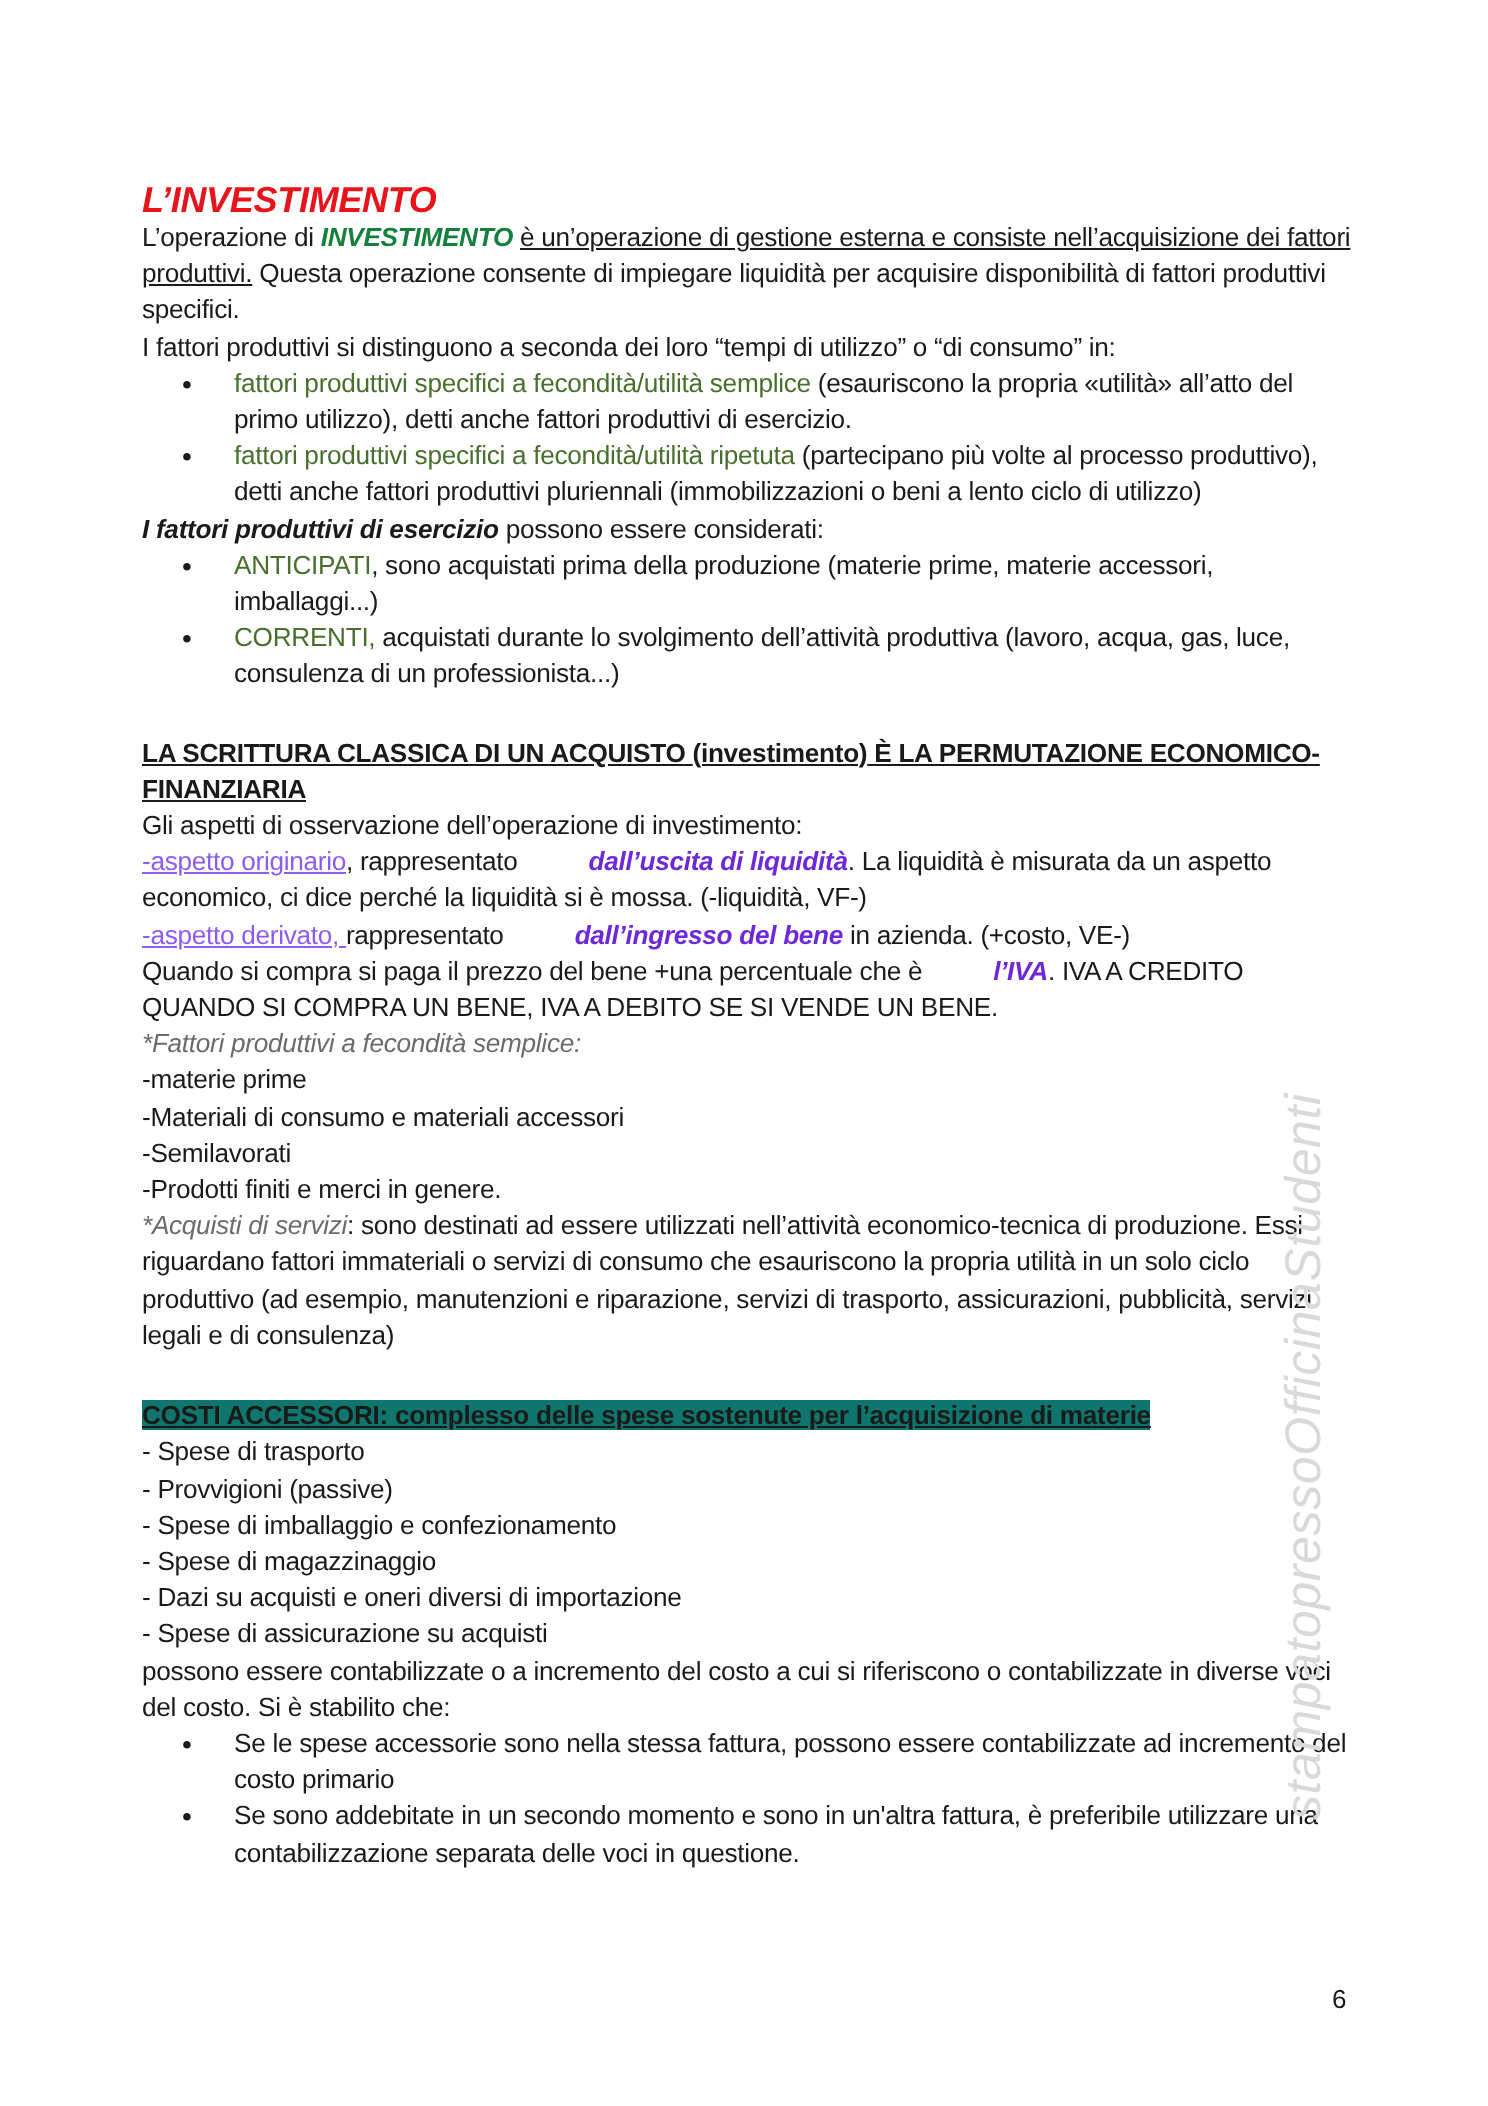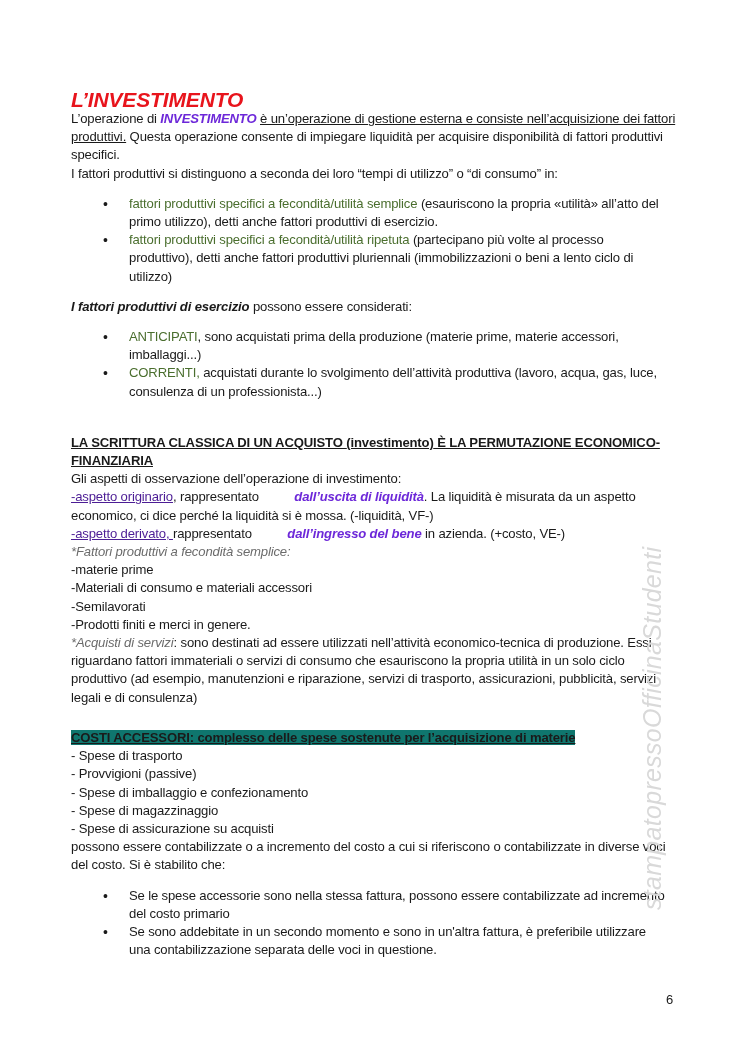--- a/index.html
+++ b/index.html
@@ -3,31 +3,31 @@
   <meta charset="utf-8">
   <style>
     html, body { margin: 0; padding: 0; background: #ffffff; }
     body { width: 744px; height: 1053px; position: relative; overflow: hidden; }
     .page {
       position: absolute; left: 71px; top: 90px; width: 606px;
       font-family: "Liberation Sans", sans-serif;
       font-size: 13.1px; line-height: 18.2px; color: #1a1a1a;
       letter-spacing: -0.15px;
     }
-    .title { color: #e8141c; font-weight: bold; font-style: italic; font-size: 21px; line-height: 20px; }
-    .red-bi { color: #6d28d9; font-weight: bold; font-style: italic; }
+    .title { color: #e8141c; font-weight: bold; font-style: italic; font-size: 18px; line-height: 20px; }
+    .red-bi { color: #15803d; font-weight: bold; font-style: italic; }
     .u { text-decoration: underline; }
     .green { color: #4a6e2e; }
     .bi { font-weight: bold; font-style: italic; }
     .b { font-weight: bold; text-decoration: underline; }
-    .blue-u { color: #4c1d95; text-decoration: underline; margin-top: 10px; }
+    .blue-u { color: #8b5cf6; text-decoration: underline; margin-top: 10px; }
     .blue-bi { color: #6d28d9; font-weight: bold; font-style: italic; margin-left: 32px; }
     .gray-i { color: #6b6b6b; font-style: italic; }
     .hl { background: #0f766e; font-weight: bold; text-decoration: underline; }
-    ul { margin: 12px; padding: 0; list-style: none; }
+    ul { margin: 0; padding: 0; list-style: none; }
     ul li { position: relative; padding-left: 46px; }
     ul li::before {
       content: "\2022"; position: absolute; left: 20px; top: 0; font-size: 14px; color: #1a1a1a;
     }
     .gap { height: 18px; }
     p { margin: 0; }
     .watermark {
       position: absolute; left: 638px; top: 910px;
       transform: rotate(-90deg); transform-origin: 0 0;
       font-family: "Liberation Sans", sans-serif; font-style: italic;
@@ -64,38 +64,40 @@
   <div class="gap"></div>
 
   <p class="b" style="margin-top:3px;"><span>LA SCRITTURA CLASSICA DI UN ACQUISTO </span><span style="font-weight:bold;">(investimento)</span><span> È LA PERMUTAZIONE ECONOMICO-FINANZIARIA</span></p>
 
   <p>Gli aspetti di osservazione dell’operazione di investimento:</p>
 
   <p><span class="blue-u">-aspetto originario</span><span>, rappresentato </span><span class="blue-bi">dall’uscita di liquidità</span><span>. La liquidità è misurata da un aspetto economico, ci dice perché la liquidità si è mossa. (-liquidità, VF-)</span></p>
 
   <p><span class="blue-u">-aspetto derivato, </span><span>rappresentato </span><span class="blue-bi">dall’ingresso del bene</span><span> in azienda. (+costo, VE-)</span></p>
 
+  <p><span>Quando si compra si paga il prezzo del bene +una percentuale che è </span><span class="blue-bi">l’IVA</span><span>. IVA A CREDITO QUANDO SI COMPRA UN BENE, IVA A DEBITO SE SI VENDE UN BENE.</span></p>
 
   <p class="gray-i">*Fattori produttivi a fecondità semplice:</p>
 
   <p>-materie prime</p>
   <p>-Materiali di consumo e materiali accessori</p>
   <p>-Semilavorati</p>
   <p>-Prodotti finiti e merci in genere.</p>
 
   <p><span class="gray-i">*Acquisti di servizi</span><span>: sono destinati ad essere utilizzati nell’attività economico-tecnica di produzione. Essi riguardano fattori immateriali o servizi di consumo che esauriscono la propria utilità in un solo ciclo produttivo (ad esempio, manutenzioni e riparazione, servizi di trasporto, assicurazioni, pubblicità, servizi legali e di consulenza)</span></p>
 
   <div class="gap"></div>
 
   <p style="margin-top:4px;"><span class="hl">COSTI ACCESSORI: complesso delle spese sostenute per l’acquisizione di materie</span></p>
 
   <p>- Spese di trasporto</p>
   <p>- Provvigioni (passive)</p>
   <p>- Spese di imballaggio e confezionamento</p>
   <p>- Spese di magazzinaggio</p>
+  <p>- Dazi su acquisti e oneri diversi di importazione</p>
   <p>- Spese di assicurazione su acquisti</p>
 
   <p>possono essere contabilizzate o a incremento del costo a cui si riferiscono o contabilizzate in diverse voci del costo. Si è stabilito che:</p>
 
   <ul>
     <li>Se le spese accessorie sono nella stessa fattura, possono essere contabilizzate ad incremento del costo primario</li>
     <li>Se sono addebitate in un secondo momento e sono in un'altra fattura, è preferibile utilizzare una contabilizzazione separata delle voci in questione.</li>
   </ul>
 
 </div>

